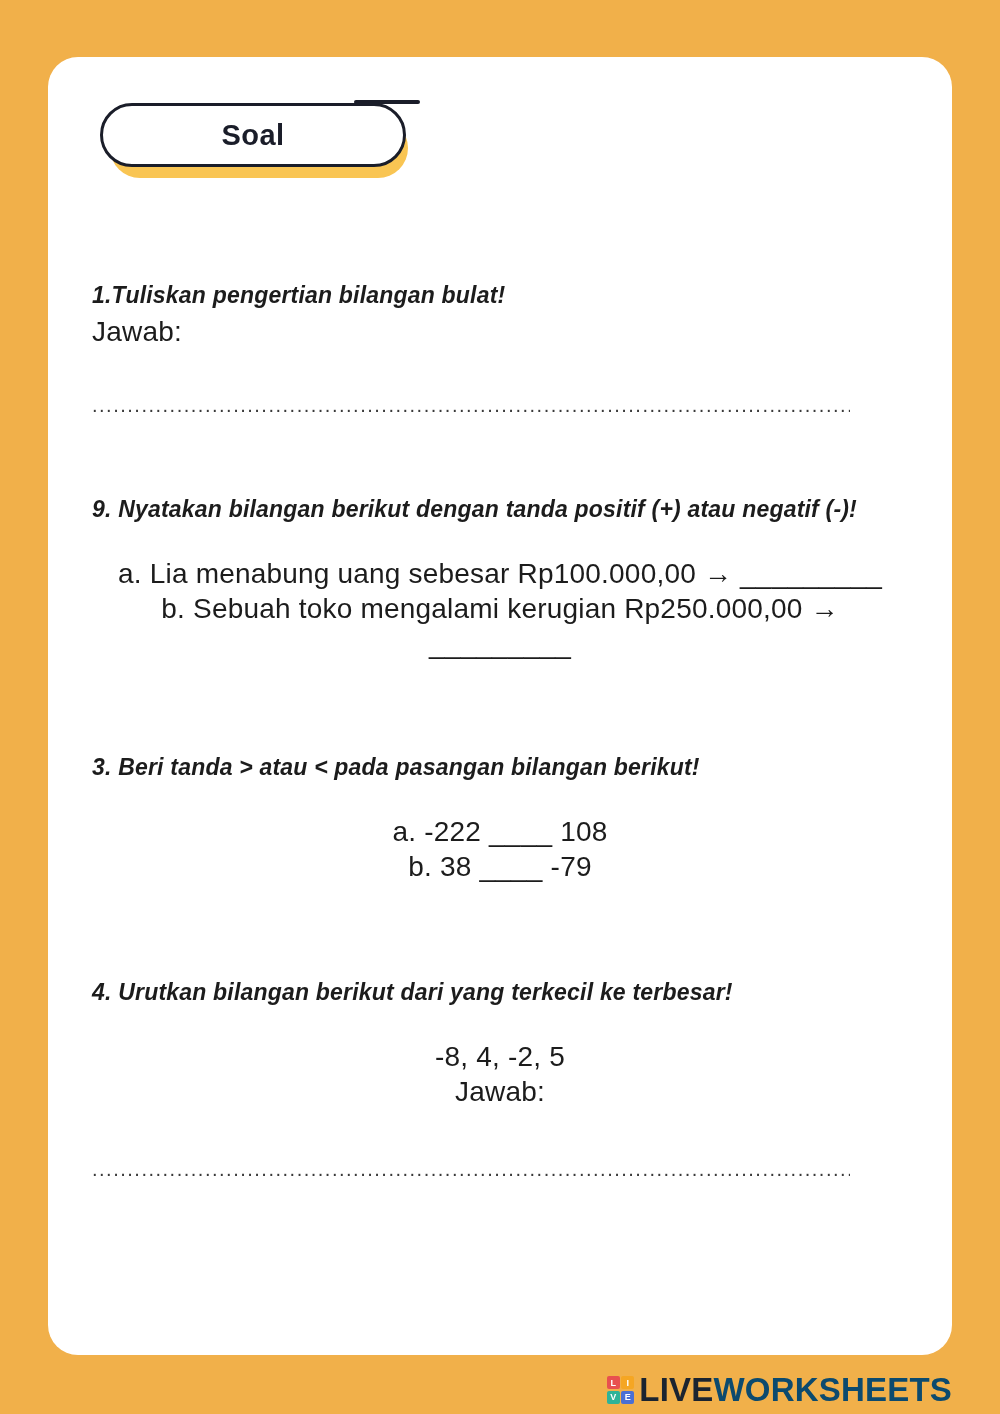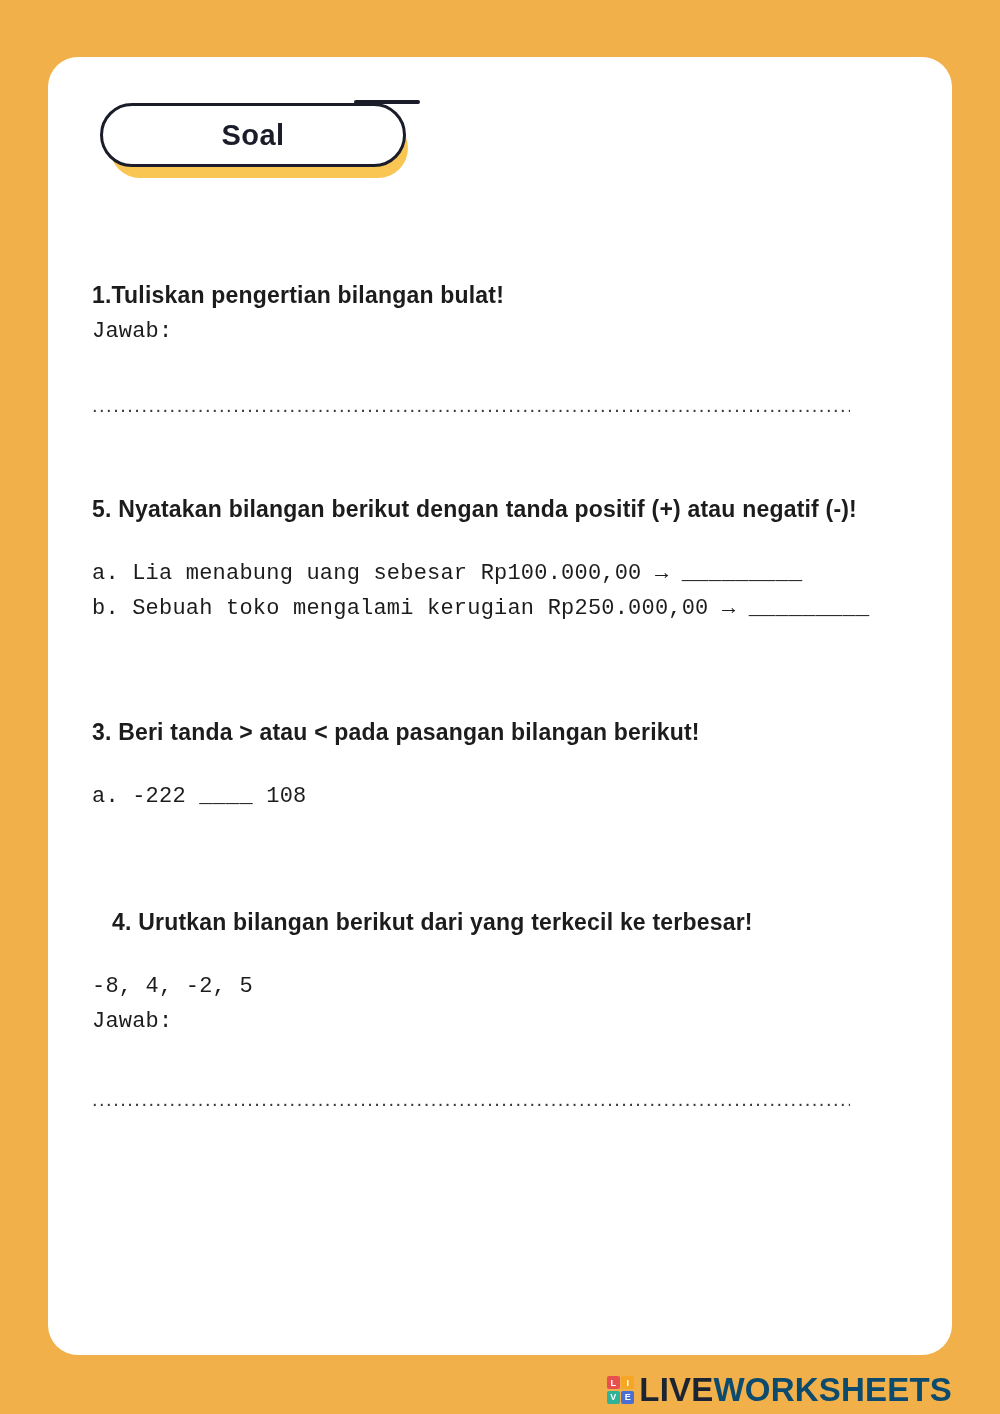--- a/index.html
+++ b/index.html
@@ -37,37 +37,37 @@
   }
   .badge-label { font-size: 29px; font-weight: 700; color: #1A1D29; letter-spacing: 0.5px; }
   .badge-tick {
     position: absolute; top: -3px; right: -8px;
     width: 66px; height: 4px; background: #1A1D29; border-radius: 3px;
   }
 
   
   .q-title {
     font-size: 23px; font-weight: 700; color: #1C1C1C;
-    line-height: 37px; letter-spacing: 0.2px; max-width: 830px;
+    line-height: 37px; letter-spacing: 0.2px; max-width: 830px; font-style: italic;
   }
   .q-body {
-    font-size: 22px; font-weight: 400; color: #1C1C1C;
-    line-height: 35px; letter-spacing: 0.2px; font-family: Liberation Mono, monospace;
+    font-size: 28px; font-weight: 400; color: #1C1C1C;
+    line-height: 35px; letter-spacing: 0.2px;
   }
   .dots {
     width: 758px; overflow: hidden; white-space: nowrap;
     font-size: 20px; letter-spacing: 1.5px; color: #3A3A3A; line-height: 24px;
   }
 
   .mt-q1-title { margin-top: 96px; }
   .mt-line1   { margin-top: 44px; }
   .mt-q2-title{ margin-top: 74px; }
-  .mt-items   { margin-top: 28px; }
+  .mt-items   { margin-top: 28px; text-align: center; }
   .mt-q3-title{ margin-top: 88px; }
-  .mt-q4-title{ margin-top: 90px; margin-left: 20px; }
+  .mt-q4-title{ margin-top: 90px; }
   .mt-line2   { margin-top: 48px; }
 
   
   .footer {
     margin: 16px 48px 0 0;
     display: flex; justify-content: flex-end; align-items: center;
     gap: 5px; cursor: pointer;
   }
   .logo-grid {
     display: grid; grid-template-columns: 13px 13px; grid-template-rows: 13px 13px;
@@ -89,29 +89,30 @@
     <div class="badge-pill">
       <span class="badge-label">Soal</span>
     </div>
     <div class="badge-tick"></div>
   </div>
 
   <p class="q-title mt-q1-title">1.Tuliskan pengertian bilangan bulat!</p>
   <p class="q-body">Jawab:</p>
   <div class="dots mt-line1">......................................................................................................................................................................</div>
 
-  <p class="q-title mt-q2-title">5. Nyatakan bilangan berikut dengan tanda positif (+) atau negatif (-)!</p>
+  <p class="q-title mt-q2-title">9. Nyatakan bilangan berikut dengan tanda positif (+) atau negatif (-)!</p>
   <div class="mt-items">
     <p class="q-body">a. Lia menabung uang sebesar Rp100.000,00 → _________</p>
     <p class="q-body">b. Sebuah toko mengalami kerugian Rp250.000,00 → _________</p>
   </div>
 
   <p class="q-title mt-q3-title">3. Beri tanda &gt; atau &lt; pada pasangan bilangan berikut!</p>
   <div class="mt-items">
     <p class="q-body">a. -222  ____ 108</p>
+    <p class="q-body">b. 38  ____  -79</p>
   </div>
 
   <p class="q-title mt-q4-title">4. Urutkan bilangan berikut dari yang terkecil ke terbesar!</p>
   <div class="mt-items">
     <p class="q-body">-8, 4, -2, 5</p>
     <p class="q-body">Jawab:</p>
   </div>
   <div class="dots mt-line2">......................................................................................................................................................................</div>
 
 </div>

